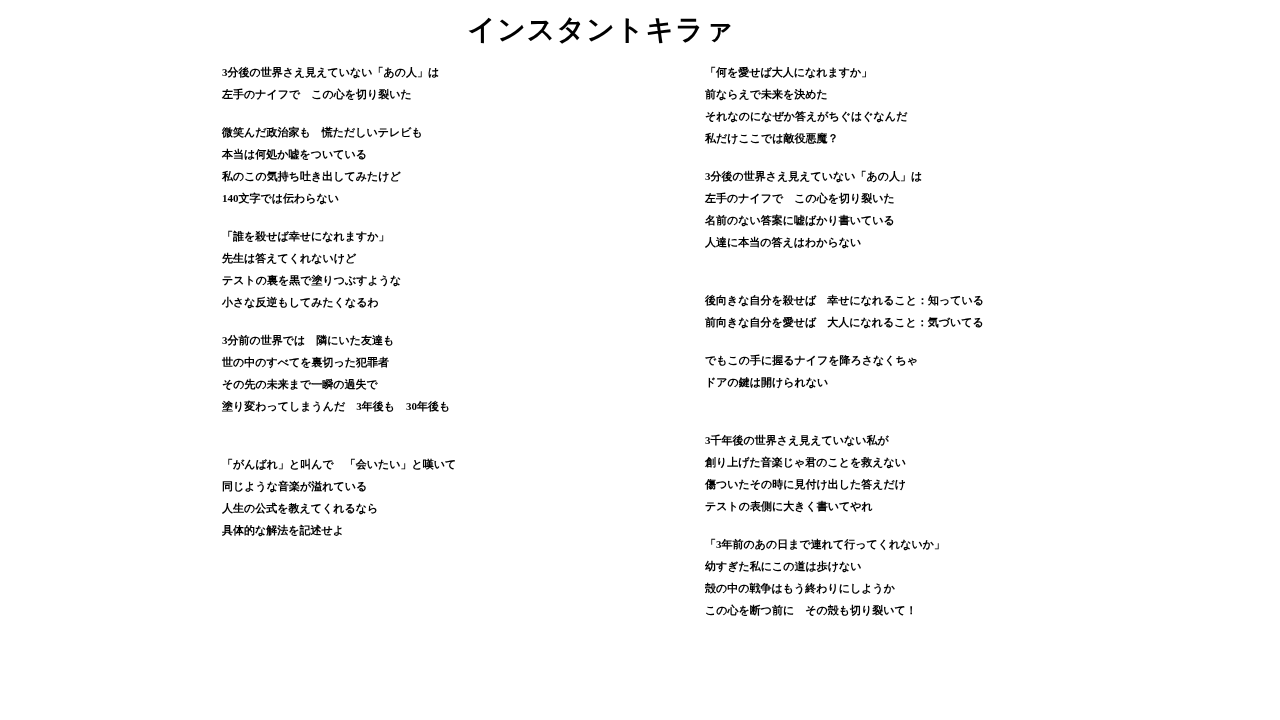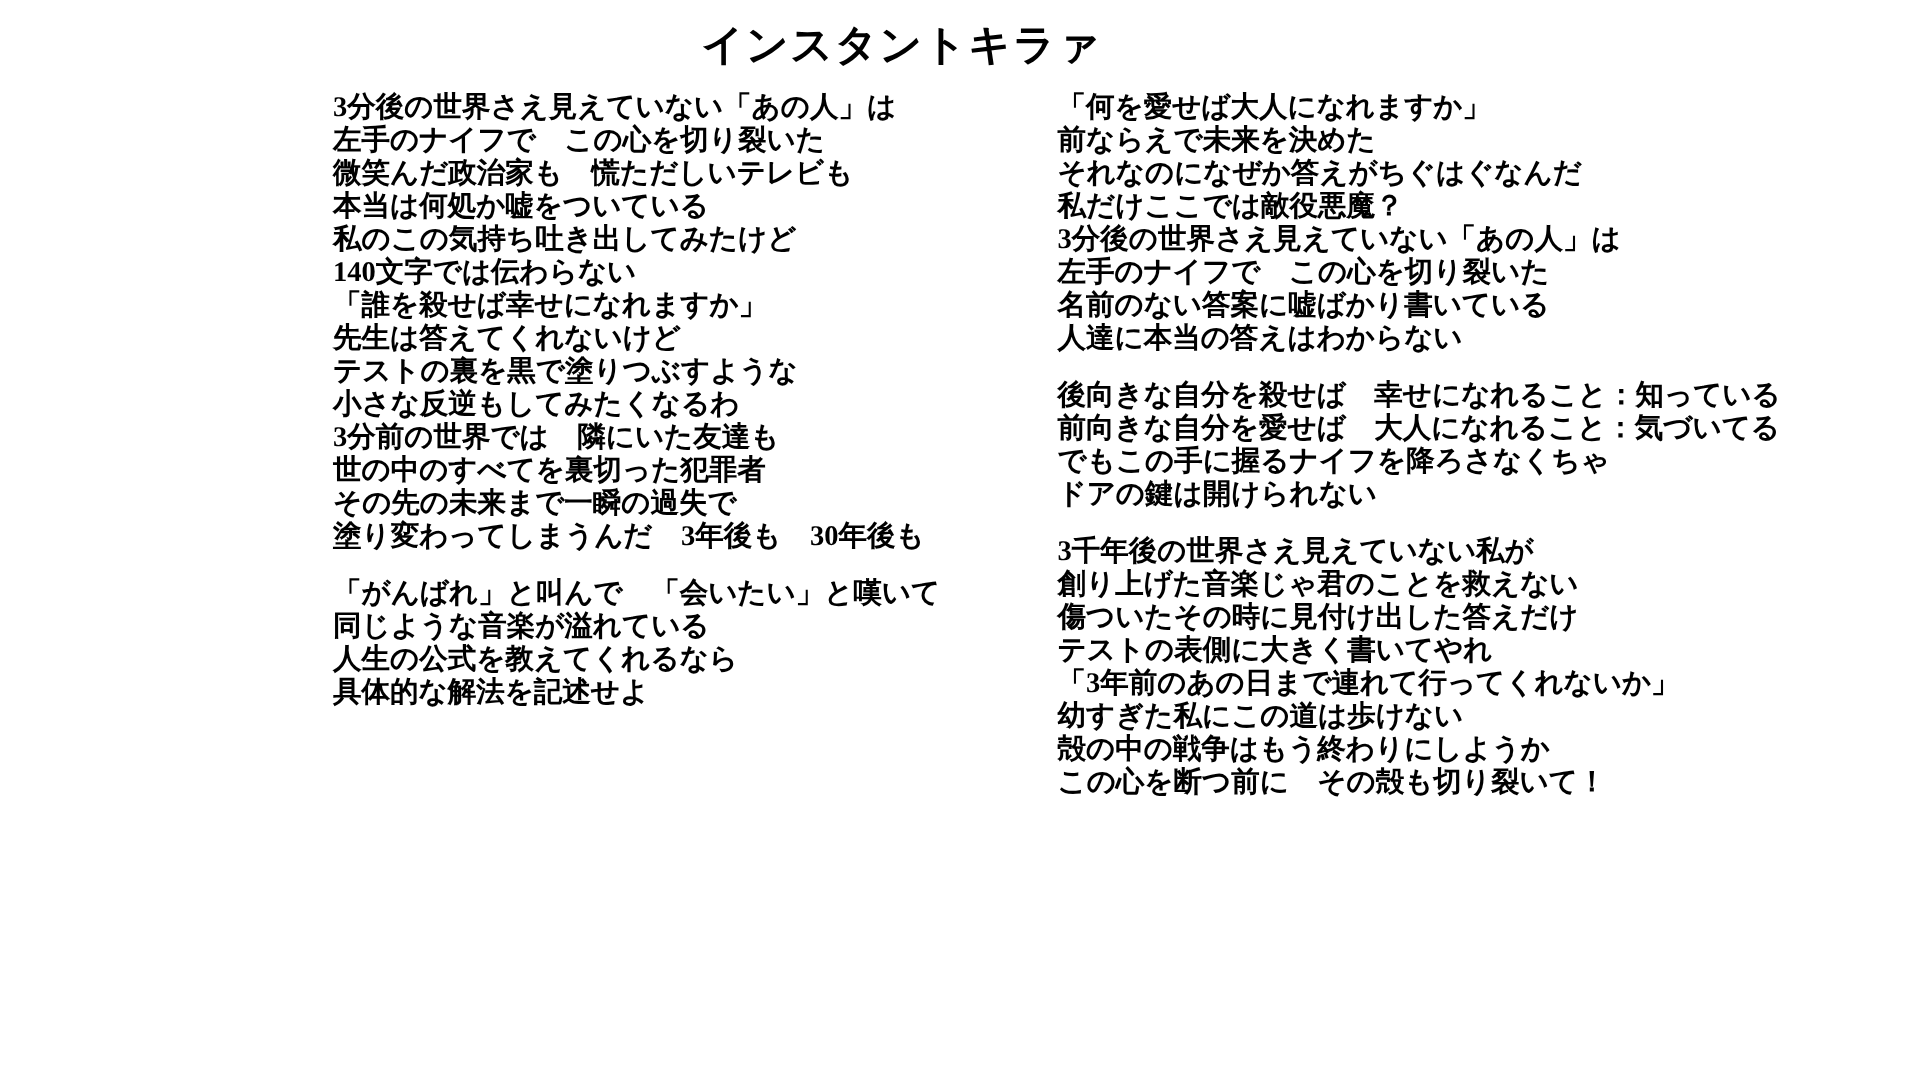--- a/index.html
+++ b/index.html
@@ -25,29 +25,29 @@
     margin: 0;
     text-align: center;
     font-size: 28px;
     font-weight: bold;
     letter-spacing: 1px;
     white-space: pre;
   }
   .column {
     position: absolute;
     top: 61px;
-    font-size: 19px;
+    font-size: 11px;
     line-height: 22px;
     white-space: pre;
   }
   .column-left  { left: 222px; width: 430px; }
   .column-right { left: 705px; width: 450px; }
-  .stanza { }
+  .stanza { margin-top: 16px; }
   .stanza.first { margin-top: 0; }
-  .stanza.gap2 { margin-top: 16px; }
+  .stanza.gap2 { margin-top: 36px; }
   .line { white-space: pre; }
 </style>
 </head>
 <body>
 
 <div class="page">
   <h1 class="title">インスタントキラァ</h1>
 
   <div class="column column-left"><div class="stanza first"><div class="line">3分後の世界さえ見えていない「あの人」は</div><div class="line">左手のナイフで　この心を切り裂いた</div></div><div class="stanza"><div class="line">微笑んだ政治家も　慌ただしいテレビも</div><div class="line">本当は何処か嘘をついている</div><div class="line">私のこの気持ち吐き出してみたけど</div><div class="line">140文字では伝わらない</div></div><div class="stanza"><div class="line">「誰を殺せば幸せになれますか」</div><div class="line">先生は答えてくれないけど</div><div class="line">テストの裏を黒で塗りつぶすような</div><div class="line">小さな反逆もしてみたくなるわ</div></div><div class="stanza"><div class="line">3分前の世界では　隣にいた友達も</div><div class="line">世の中のすべてを裏切った犯罪者</div><div class="line">その先の未来まで一瞬の過失で</div><div class="line">塗り変わってしまうんだ　3年後も　30年後も</div></div><div class="stanza gap2"><div class="line">「がんばれ」と叫んで　「会いたい」と嘆いて</div><div class="line">同じような音楽が溢れている</div><div class="line">人生の公式を教えてくれるなら</div><div class="line">具体的な解法を記述せよ</div></div></div>
 

